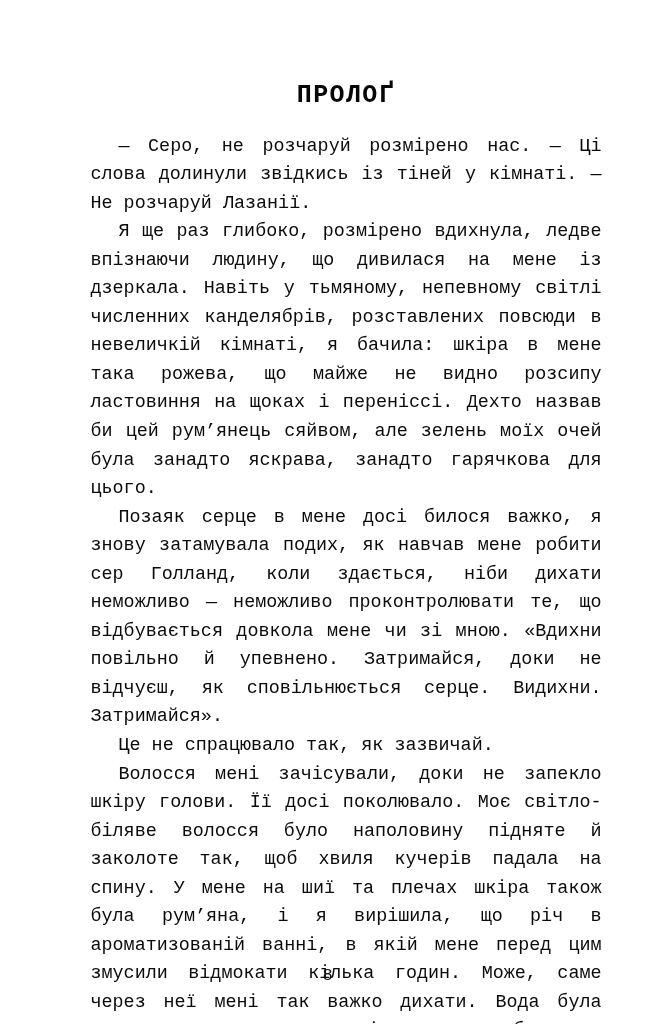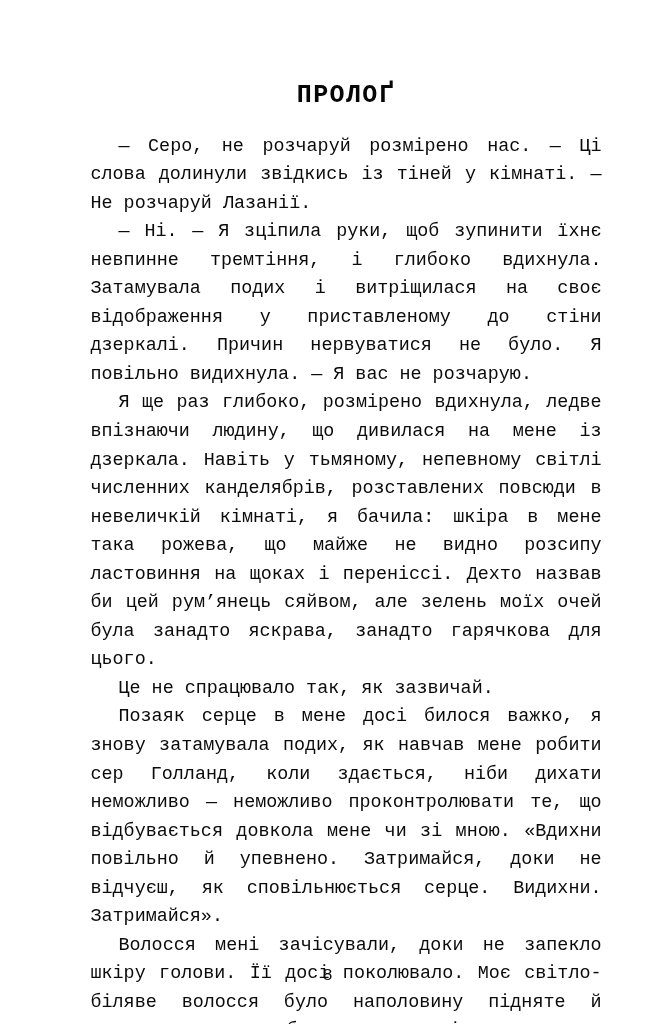--- a/index.html
+++ b/index.html
@@ -65,24 +65,23 @@
 <body>
 
 <div class="page">
 
   <div class="content">
 
     <h1 class="chapter-title">ПРОЛОҐ</h1>
 
     <div class="body-text">
       <p>— Серо, не розчаруй розмірено нас. — Ці слова долинули звідкись із тіней у кімнаті. — Не розчаруй Лазанії.</p>
-      <p>— Ні. — Я зціпила руки, щоб зупинити їхнє невпинне тремтіння, і глибоко вдихнула. Затамувала подих і витріщилася на своє відображення у приставленому до стіни дзеркалі. Причин нервуватися не було. Я повільно видихнула. — Я вас не розчарую.</p>
       <p>Я ще раз глибоко, розмірено вдихнула, ледве впізнаючи людину, що дивилася на мене із дзеркала. Навіть у тьмяному, непевному світлі численних канделябрів, розставлених повсюди в невеличкій кімнаті, я бачила: шкіра в мене така рожева, що майже не видно розсипу ластовиння на щоках і переніссі. Дехто назвав би цей рум’янець сяйвом, але зелень моїх очей була занадто яскрава, занадто гарячкова для цього.</p>
+      <p>Позаяк серце в мене досі билося важко, я знову затамувала подих, як навчав мене робити сер Голланд, коли здається, ніби дихати неможливо — неможливо проконтролювати те, що відбувається довкола мене чи зі мною. «Вдихни повільно й упевнено. Затримайся, доки не відчуєш, як сповільнюється серце. Видихни. Затримайся».</p>
       <p>Це не спрацювало так, як зазвичай.</p>
-      <p>Позаяк серце в мене досі билося важко, я знову затамувала подих, як навчав мене робити сер Голланд, коли здається, ніби дихати неможливо — неможливо проконтролювати те, що відбувається довкола мене чи зі мною. «Вдихни повільно й упевнено. Затримайся, доки не відчуєш, як сповільнюється серце. Видихни. Затримайся».</p>
       <p>Волосся мені зачісували, доки не запекло шкіру голови. Її досі поколювало. Моє світло-біляве волосся було наполовину підняте й заколоте так, щоб хвиля кучерів падала на спину. У мене на шиї та плечах шкіра також була рум’яна, і я вирішила, що річ в ароматизованій ванні, в якій мене перед цим змусили відмокати кілька годин. Може, саме через неї мені так важко дихати. Вода була дуже сильно напахчена оліями, тож я боялася, що тепер пахну так, ніби мене топили в жасмині й солодкому анісі.</p>
       <p>Стоячи нерухомо, я глибоко й повільно вдихнула. Після ванни мене ледь не зачепурили до смерті. Волосся повсюди щипали та прибирали воском; жалючий біль</p>
     </div>
 
   </div>
 
   <div class="folio">8</div>
 
 </div>
 

